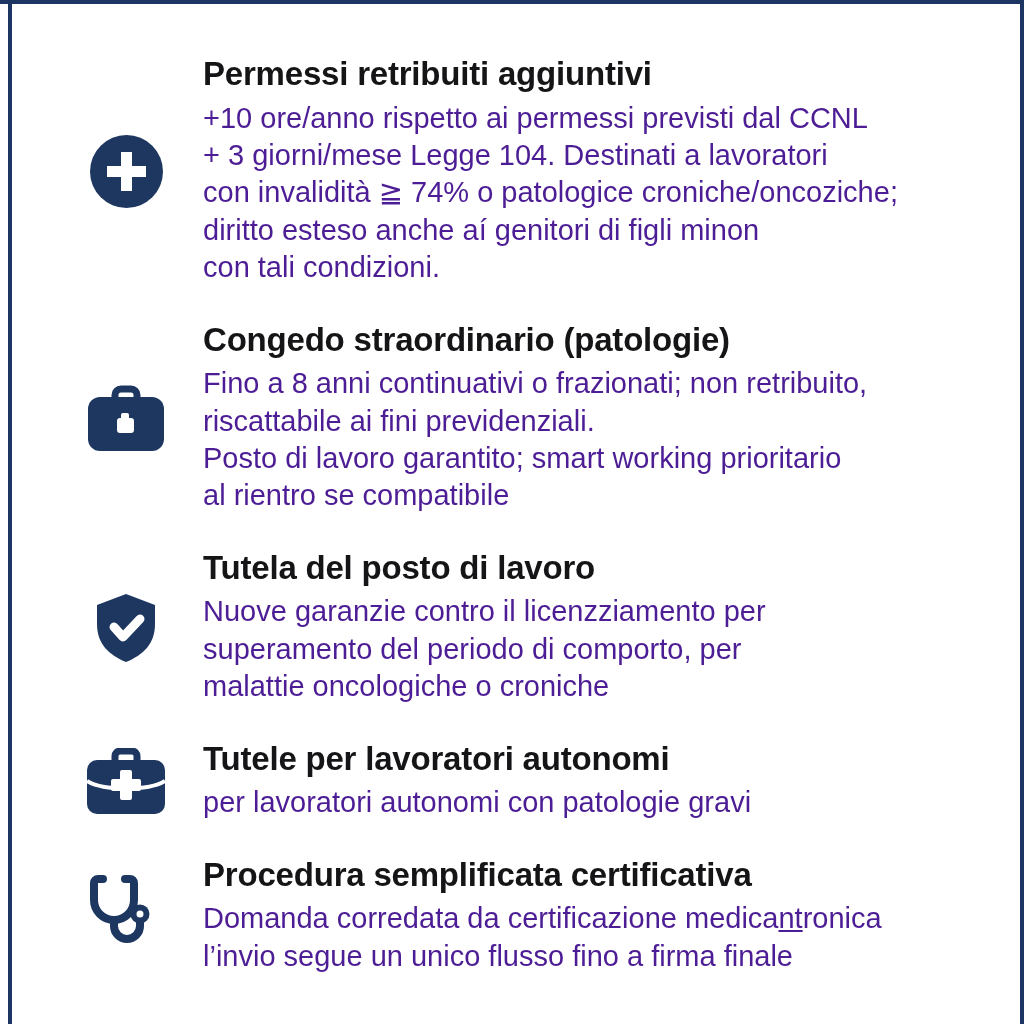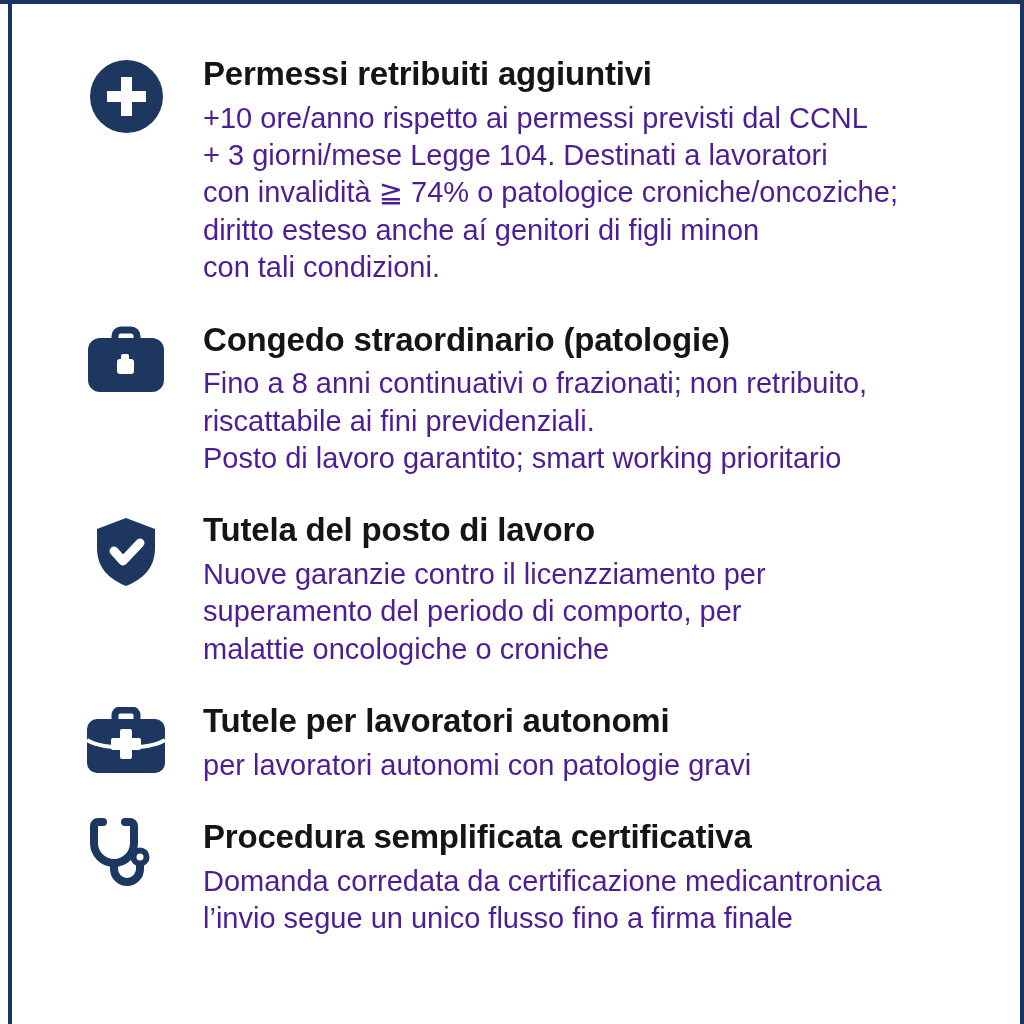--- a/index.html
+++ b/index.html
@@ -28,21 +28,21 @@
     background: #1c3563;
   }
   .content {
     position: absolute; inset: 0;
     box-sizing: border-box;
     padding: 54px 34px 0 88px;
     overflow: hidden;
   }
   .section {
     display: flex;
-    align-items: flex-start;
+    align-items: center;
     margin-bottom: 33px;
   }
   .icon-col {
     flex: 0 0 76px;
     width: 76px;
     margin-right: 39px;
     display: flex;
     justify-content: center;
   }
   .icon-col svg { margin-top: 6px; }
@@ -56,20 +56,21 @@
     letter-spacing: -0.2px;
     margin: 0 0 6px 0;
   }
   .line {
     font-size: 29px;
     line-height: 37.4px;
     color: #4c1d95;
     white-space: nowrap;
   }
   .u-seg {
+    text-decoration: underline;
     text-decoration-thickness: 2px;
     text-underline-offset: 2px;
   }
 </style>
 </head>
 <body>
 
 <div class="frame-top"></div>
 <div class="frame-left"></div>
 <div class="frame-right"></div>
@@ -104,20 +105,21 @@
           <rect x="33" y="28" width="8" height="9" rx="2" fill="#ffffff"></rect>
           <rect x="29" y="33" width="17" height="15" rx="3" fill="#ffffff"></rect>
         </svg>
       </span>
     </div>
     <div class="txt">
       <div class="title">Congedo straordinario (patologie)</div>
       <div class="line">Fino a 8 anni continuativi o frazionati; non retribuito,</div>
       <div class="line">riscattabile ai fini previdenziali.</div>
       <div class="line">Posto di lavoro garantito; smart working prioritario</div>
+      <div class="line">al rientro se compatibile</div>
     </div>
   </div>
 
   <div class="section s3">
     <div class="icon-col">
       <span>
         <svg width="66" height="72" viewBox="0 0 66 72">
           <path d="M33 2 L62 13 v19 c0 20 -12 31 -29 38 C16 63 4 52 4 32 V13 Z" fill="#1d3760"></path>
           <path d="M21 35 l9 10 l17 -18" stroke="#ffffff" stroke-width="9" fill="none" stroke-linecap="round" stroke-linejoin="round"></path>
         </svg>

